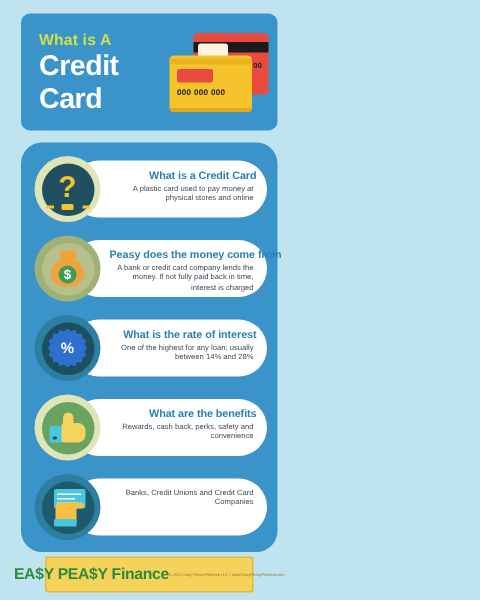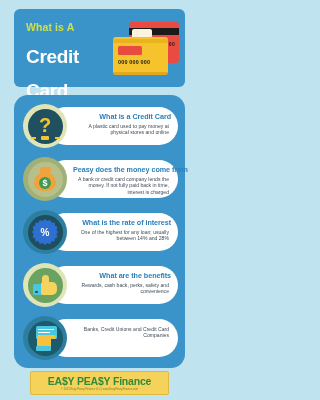--- a/index.html
+++ b/index.html
@@ -33,21 +33,21 @@
     letter-spacing:.1px;
     line-height:12px;
     white-space:nowrap;
   }
   .title-big{
     font-size:19px;
     font-weight:bold;
     color:#ffffff;
     line-height:19.5px;
     letter-spacing:-.3px;
-    margin-top:14px;
+    margin-top:2px;
   }
 
   
   .card-art{
     position:absolute; left:97px; top:11px;
     width:70px; height:60px;
   }
   .card-back{
     position:absolute; left:18px; top:2px;
     width:50px; height:41px;
@@ -277,21 +277,21 @@
   }
 
   
   .footer{
     position:absolute;
     left:30px; top:371px;
     width:139px; height:24px;
     background:#f5d35a;
     border:1px solid #e0b93c;
     border-radius:2px;
-    display:flex; flex-direction:column;
+    display:flex; flex-direction:row;
     align-items:center; justify-content:center;
   }
   .footer-logo{
     font-size:10.5px;
     font-weight:bold;
     color:#2f8a3e;
     letter-spacing:-.2px;
     line-height:12px;
     white-space:nowrap;
   }

